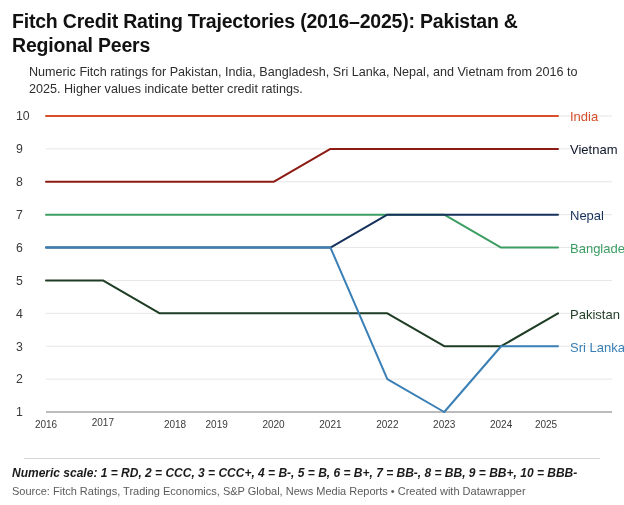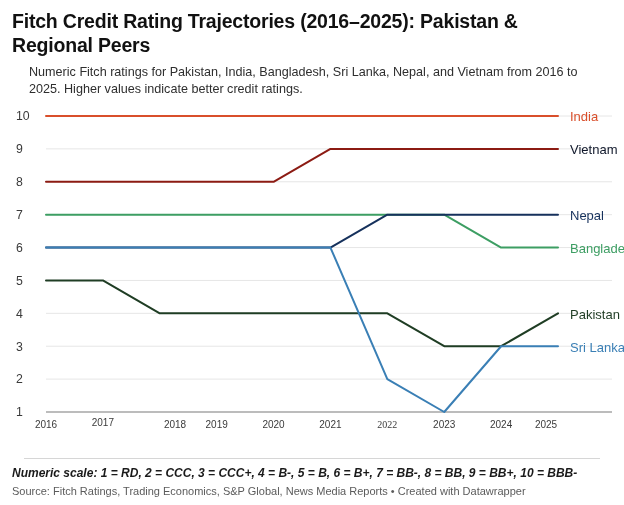--- a/index.html
+++ b/index.html
@@ -145,21 +145,21 @@
         <div class="y-tick-label" style="top: 40.8889px; left: 4px;">9</div>
         <div class="y-tick-label" style="top: 8px; left: 4px;">10</div>
       </div>
     <div id="x-labels">
         <div class="x-tick-label" style="left: 34px; top: 311px;">2016</div>
         <div class="x-tick-label" style="left: 90.8889px; top: 309px;">2017</div>
         <div class="x-tick-label" style="left: 163px; top: 311px;">2018</div>
         <div class="x-tick-label" style="left: 204.667px; top: 311px;">2019</div>
         <div class="x-tick-label" style="left: 261.556px; top: 311px;">2020</div>
         <div class="x-tick-label" style="left: 318.444px; top: 311px;">2021</div>
-        <div class="x-tick-label" style="left: 375.333px; top: 311px; font-family: Liberation Serif, serif;">2022</div>
+        <div class="x-tick-label" style="left: 375.333px; top: 311px;">2022</div>
         <div class="x-tick-label" style="left: 432.222px; top: 311px;">2023</div>
         <div class="x-tick-label" style="left: 489.111px; top: 311px;">2024</div>
         <div class="x-tick-label" style="left: 534px; top: 311px;">2025</div>
       </div>
     <div id="series-labels">
         <div class="series-label" style="left: 558px; top: 8px; color: rgb(217, 79, 43);">India</div>
         <div class="series-label" style="left: 558px; top: 40.8889px; color: #0f172a;">Vietnam</div>
         <div class="series-label" style="left: 558px; top: 139.556px; color: rgb(61, 158, 99);">Bangladesh</div>
         <div class="series-label" style="left: 558px; top: 106.667px; color: rgb(22, 49, 92);">Nepal</div>
         <div class="series-label" style="left: 558px; top: 205.333px; color: rgb(31, 61, 36);">Pakistan</div>

